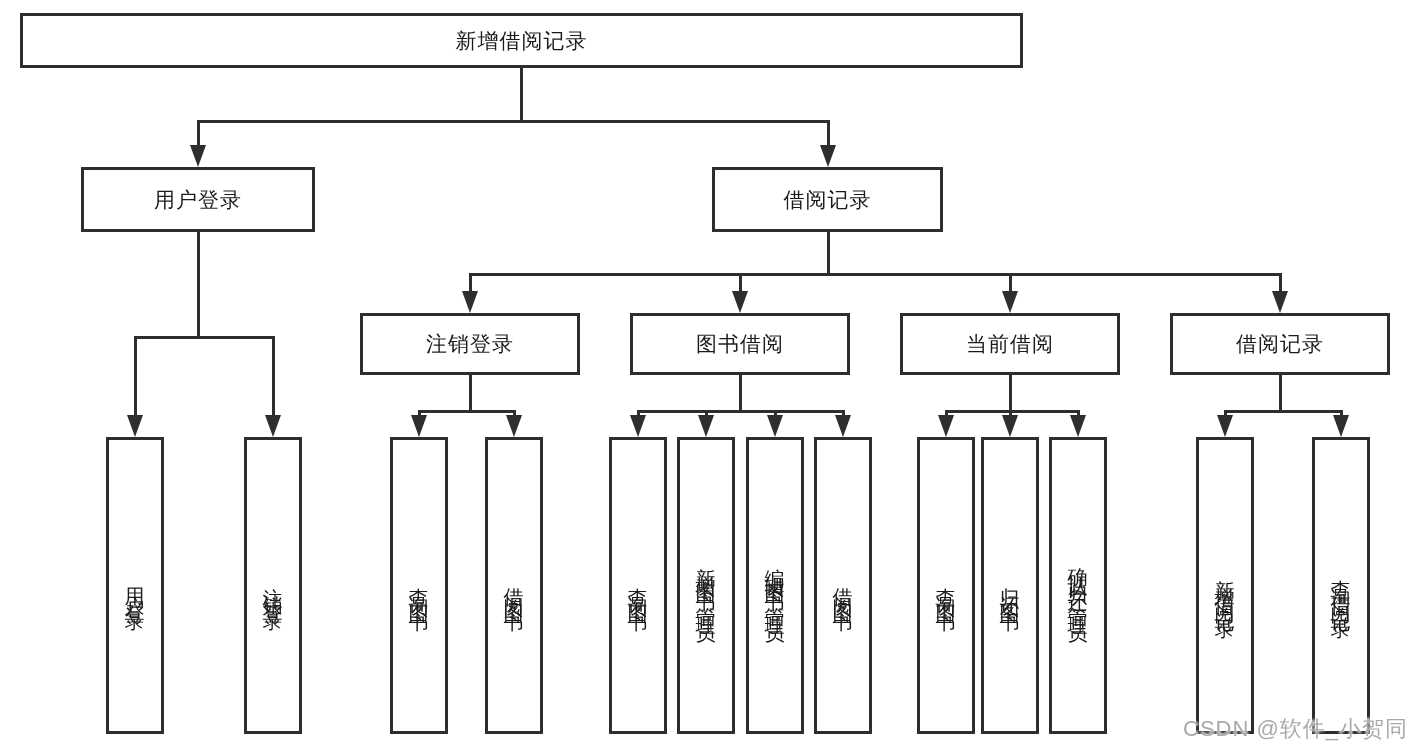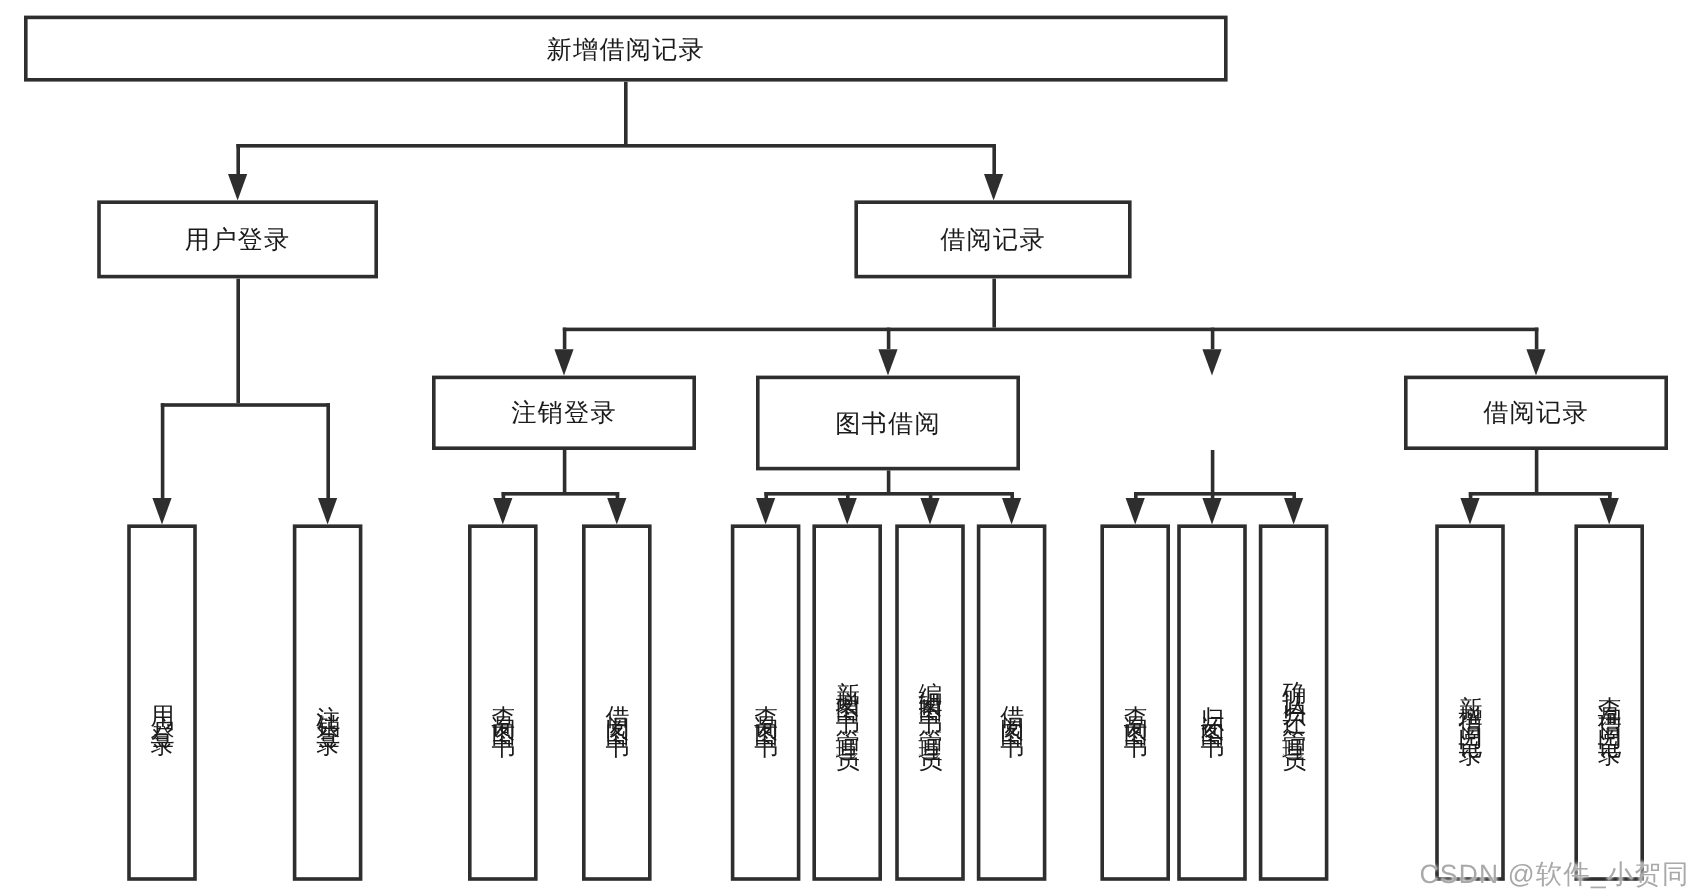--- a/index.html
+++ b/index.html
@@ -99,22 +99,25 @@
   <div class="node" style="left:81px;top:167px;width:234px;height:65px">
     <span>用户登录</span>
   </div>
   <div class="node" style="left:712px;top:167px;width:231px;height:65px">
     <span>借阅记录</span>
   </div>
 
   <div class="node" style="left:360px;top:313px;width:220px;height:62px">
     <span>注销登录</span>
   </div>
-  <div class="node" style="left:630px;top:313px;width:220px;height:79px">
+  <div class="node" style="left:630px;top:313px;width:220px;height:62px">
     <span>图书借阅</span>
+  </div>
+  <div class="node" style="left:900px;top:313px;width:220px;height:62px">
+    <span>当前借阅</span>
   </div>
   <div class="node" style="left:1170px;top:313px;width:220px;height:62px">
     <span>借阅记录</span>
   </div>
 
   <div class="node leaf" style="left:106px;top:437px;width:58px;height:297px">用户登录</div>
   <div class="node leaf" style="left:244px;top:437px;width:58px;height:297px">注销登录</div>
 
   <div class="node leaf" style="left:390px;top:437px;width:58px;height:297px">查询图书</div>
   <div class="node leaf" style="left:485px;top:437px;width:58px;height:297px">借阅图书</div>

